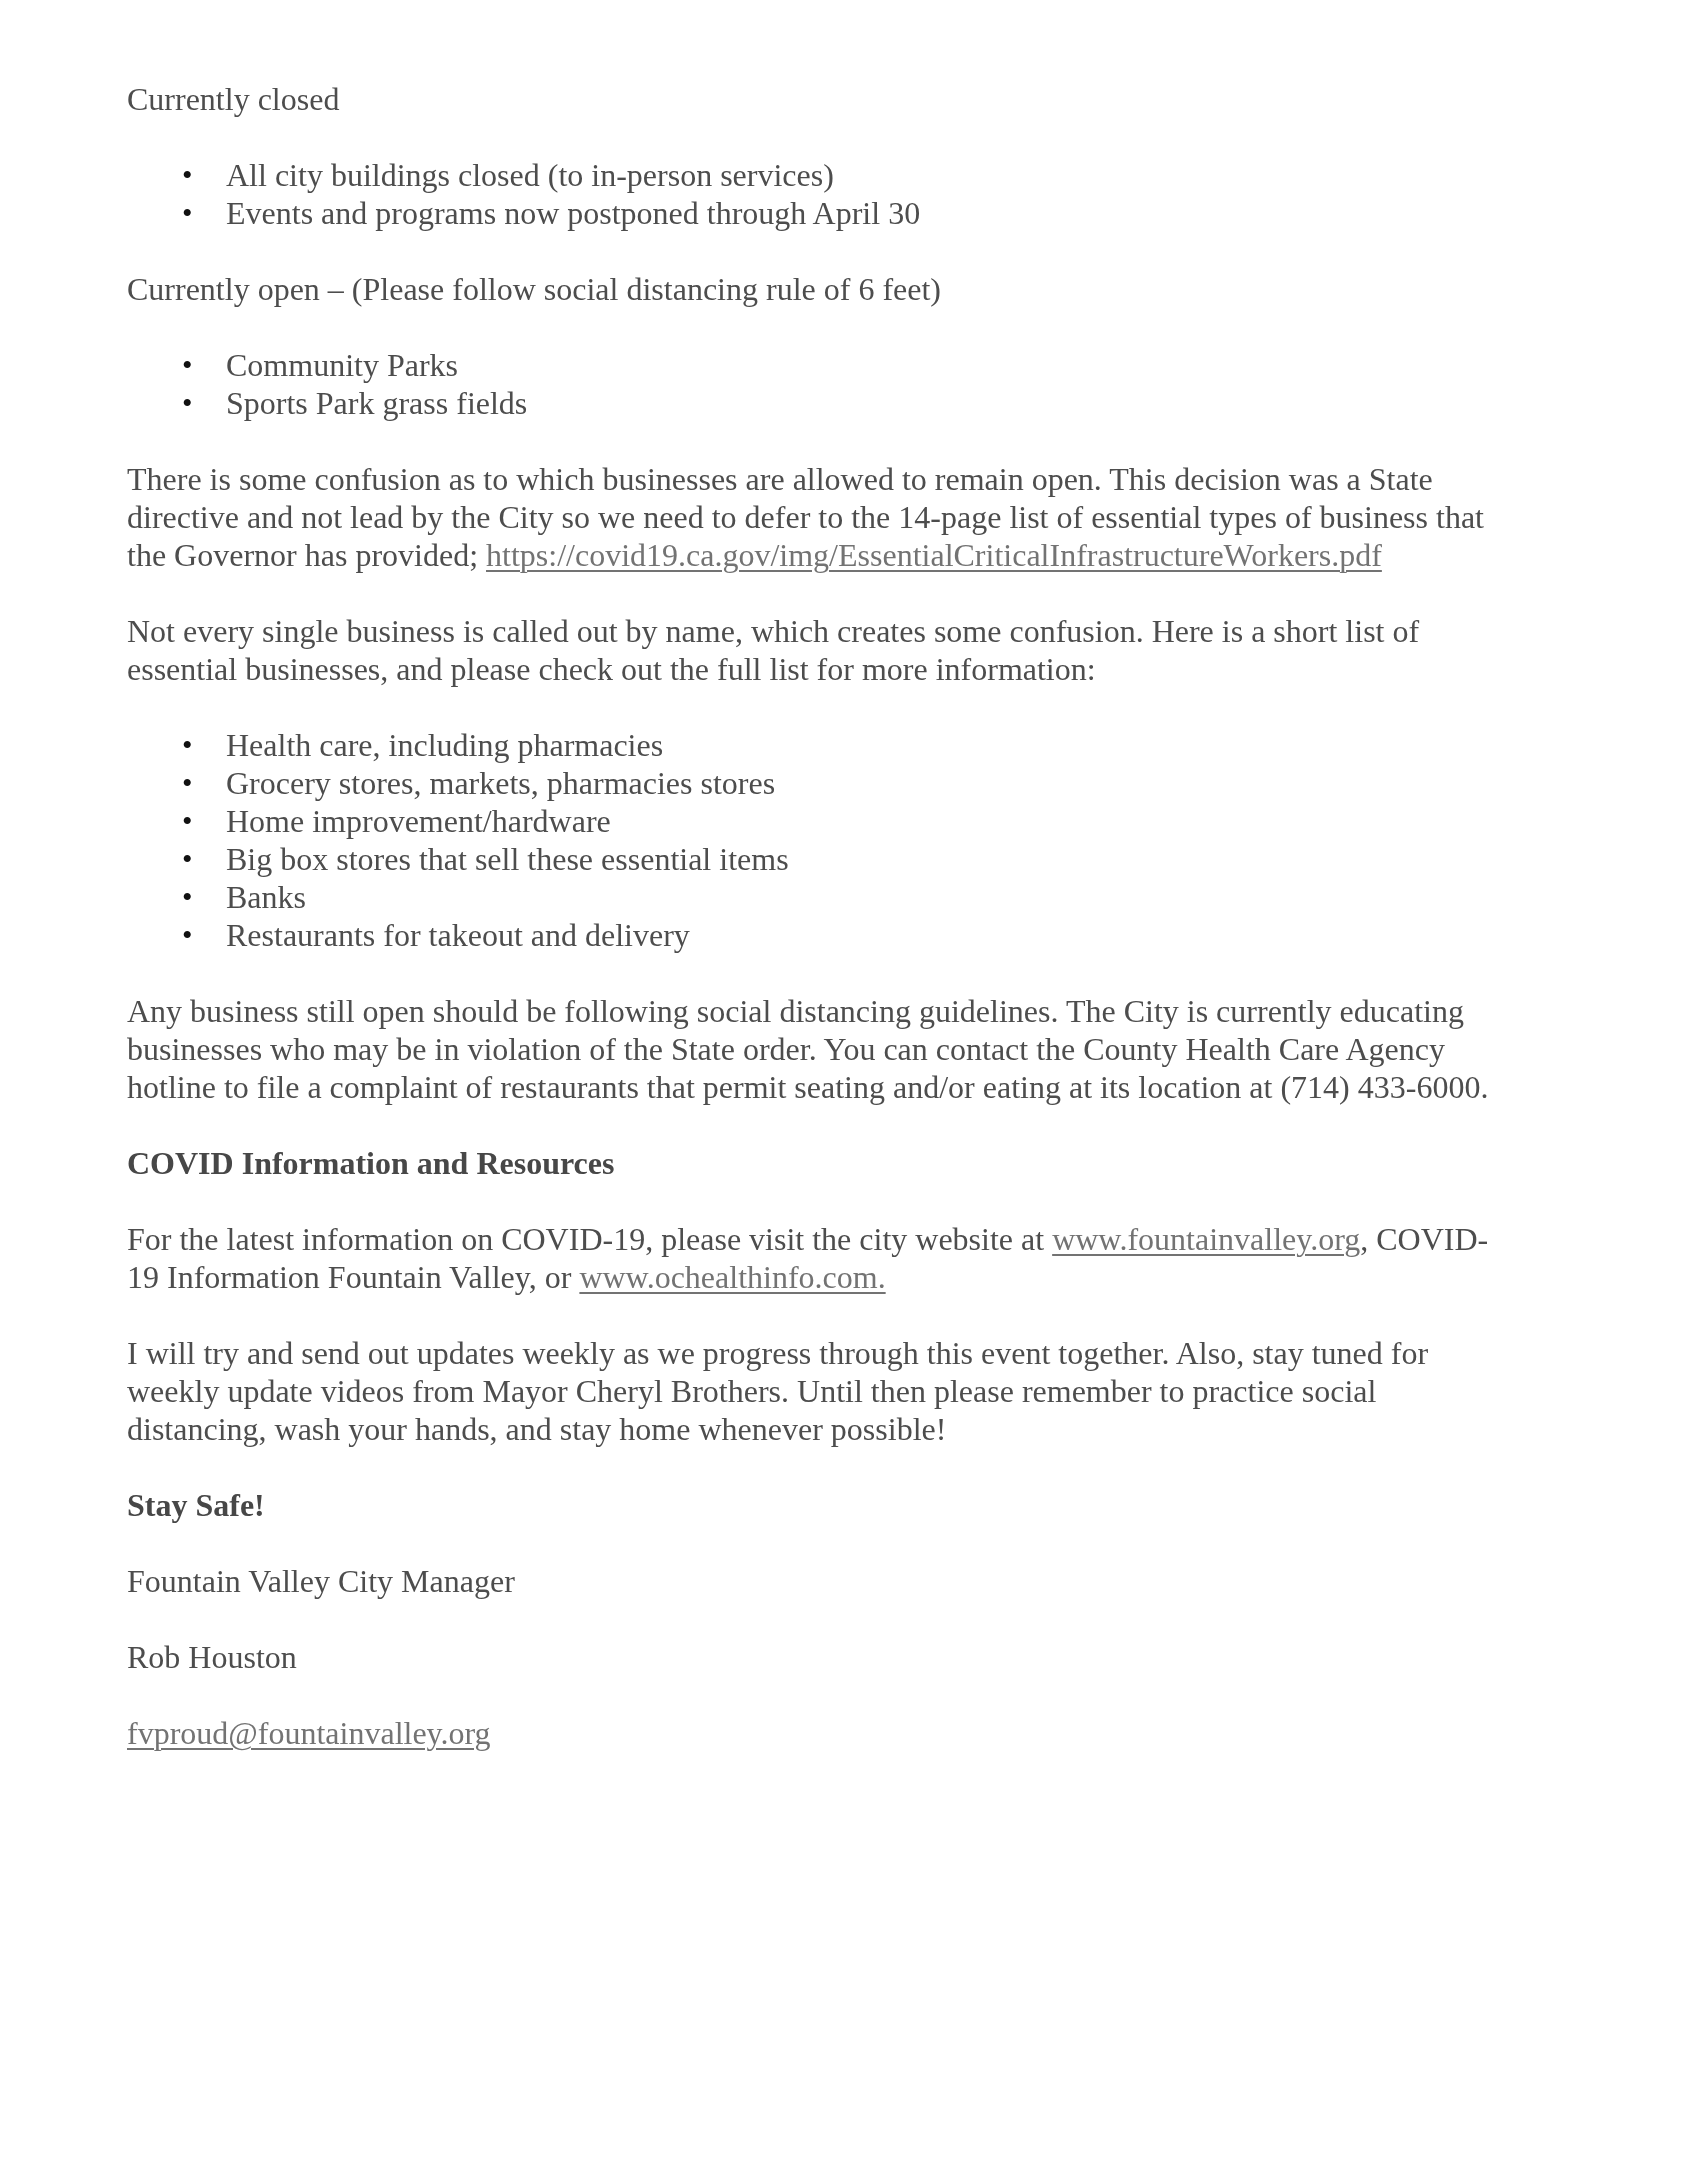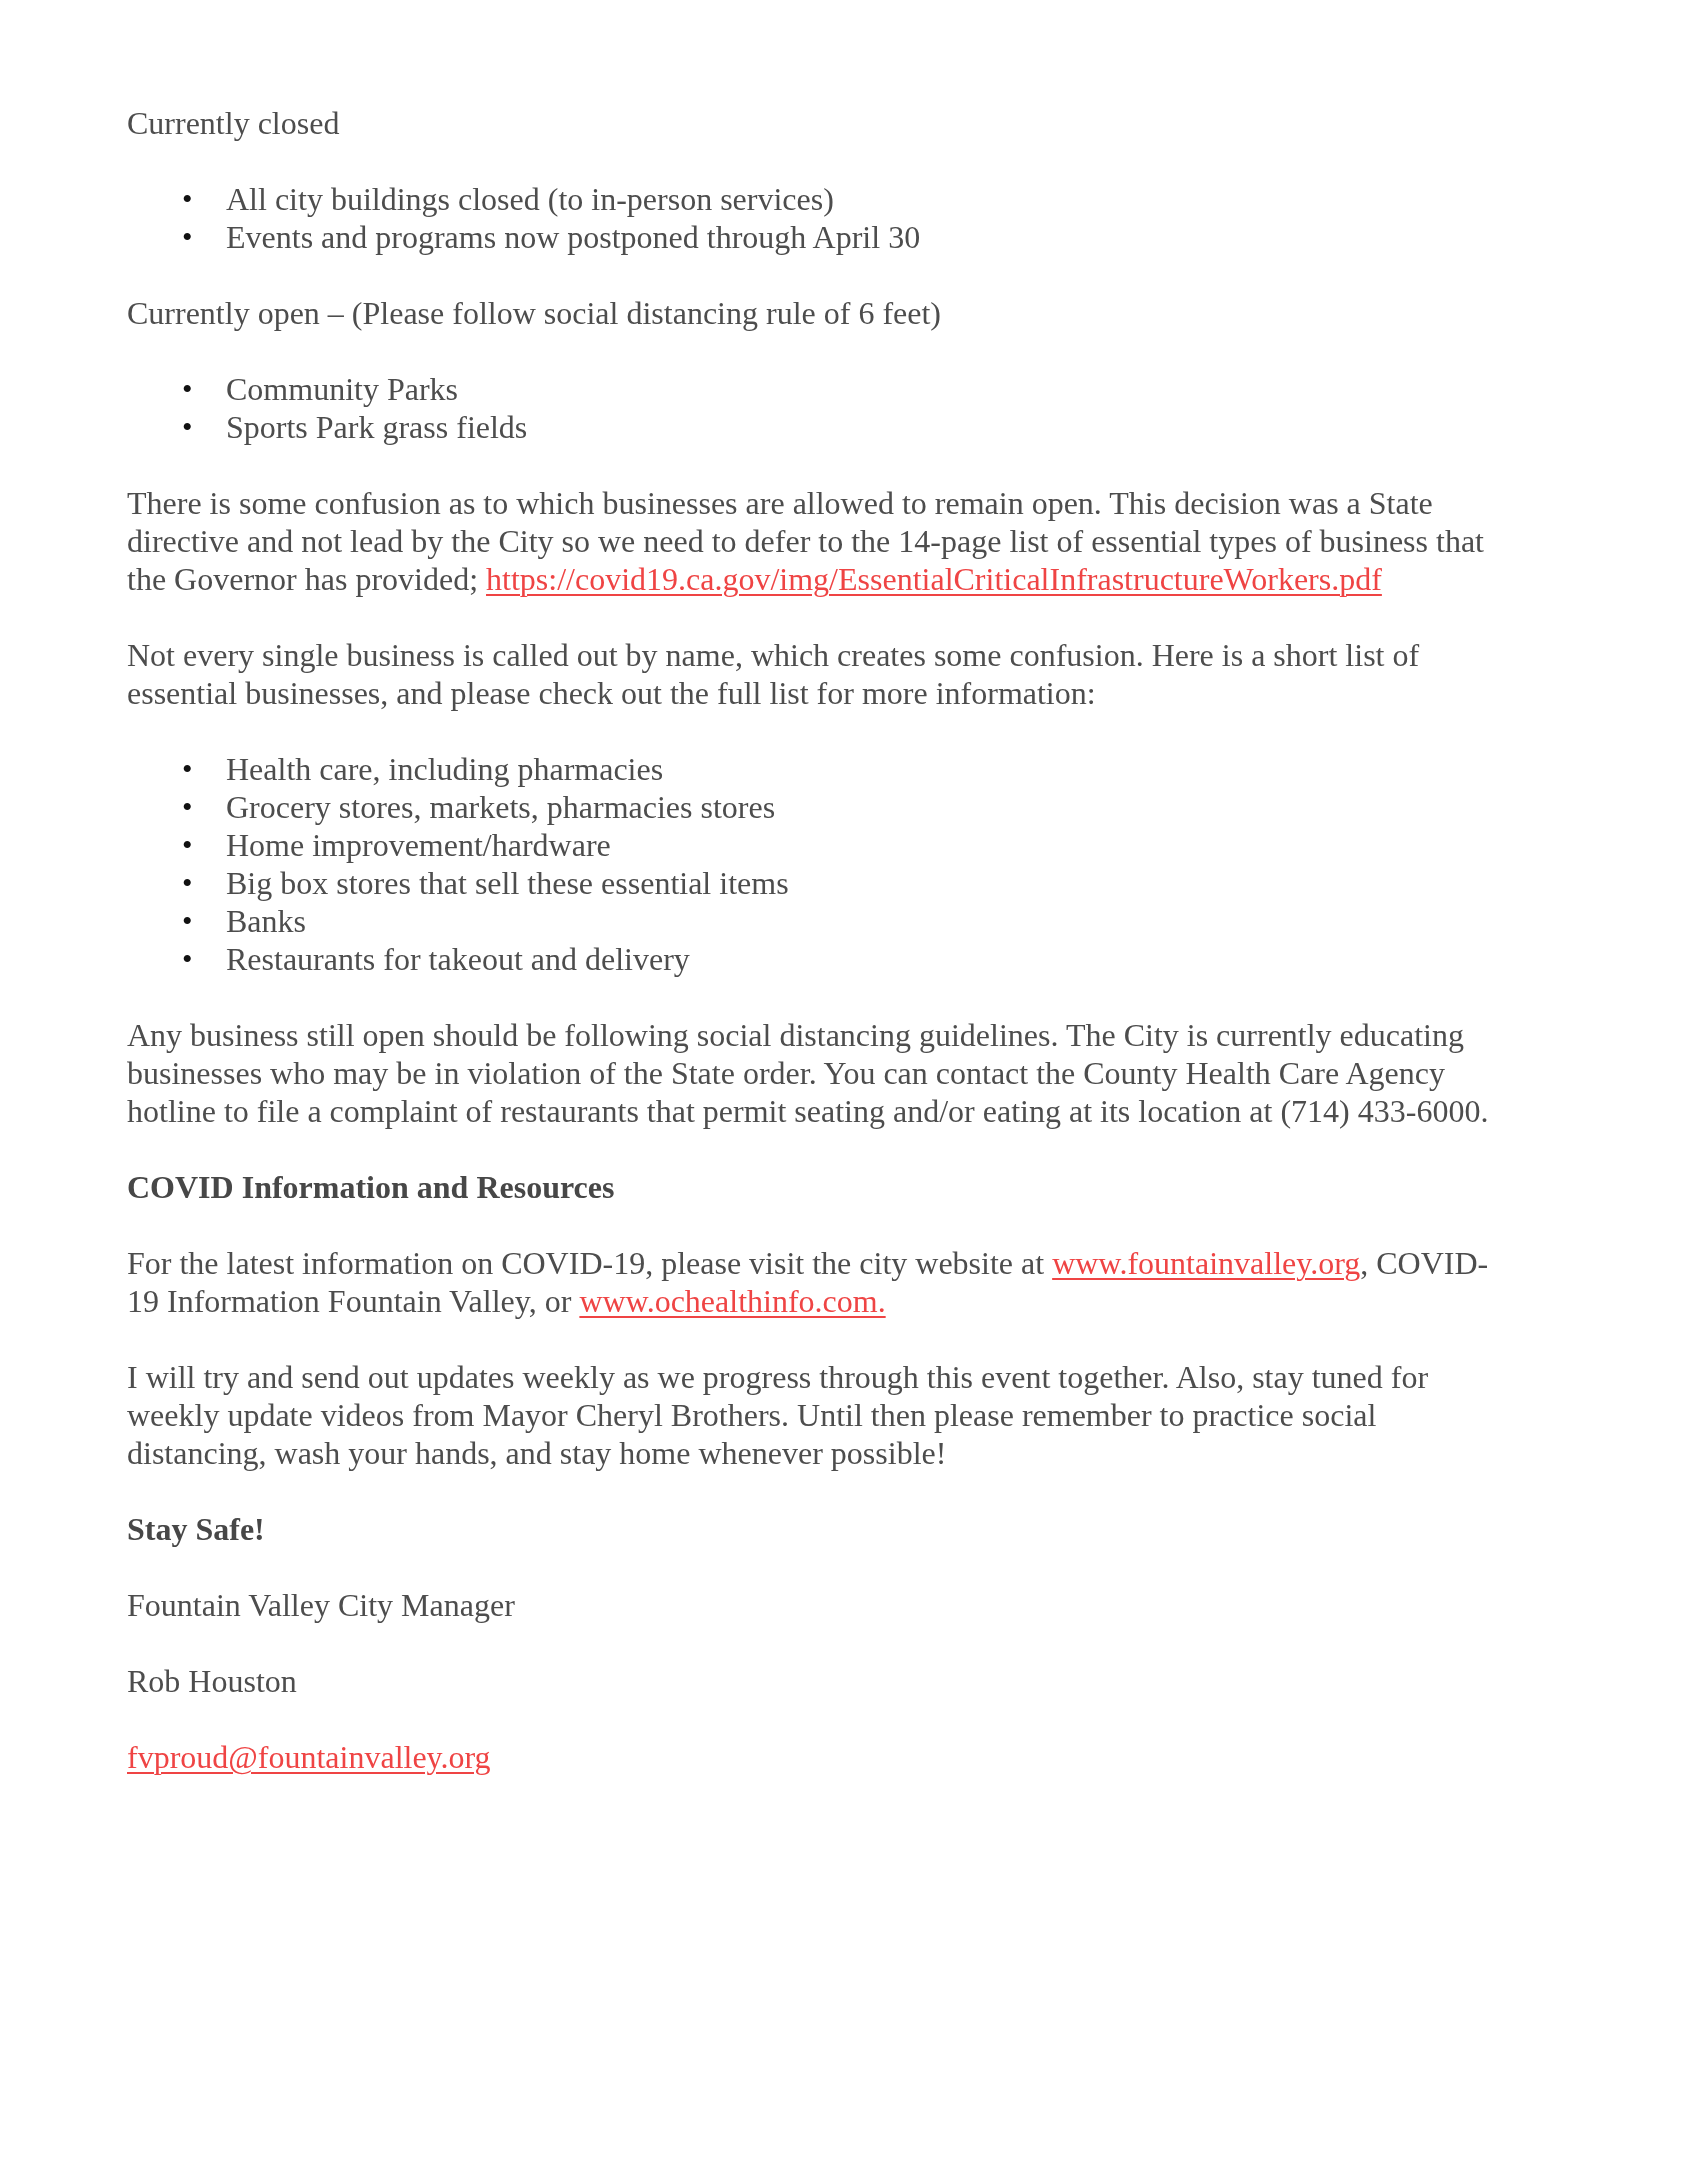--- a/index.html
+++ b/index.html
@@ -12,21 +12,21 @@
     height: 2178px;
     font-family: "Liberation Serif", "DejaVu Serif", serif;
     font-size: 32px;
     color: #4d4d4d;
     overflow: hidden;
   }
   .page {
     box-sizing: border-box;
     width: 1683px;
     height: 1710px;
-    padding: 104px 59px 0 127px;
+    padding: 80px 59px 0 127px;
   }
   .para {
     margin: 38px 0;
     line-height: 38px;
     white-space: pre-line;
   }
   .para.first {
     margin-top: 0;
   }
   .bold {
@@ -44,21 +44,21 @@
   }
   ul.doc-list li::before {
     content: "\2022";
     position: absolute;
     left: -44px;
     top: 0;
     color: #111111;
     font-size: 30px;
   }
   a.link {
-    color: #ef4444;
+    color: #737373;
     text-decoration: underline;
     text-decoration-thickness: 2px;
     text-underline-offset: 4px;
     cursor: pointer;
     text-align: right;
   }
 </style>
 </head>
 <body>
 

